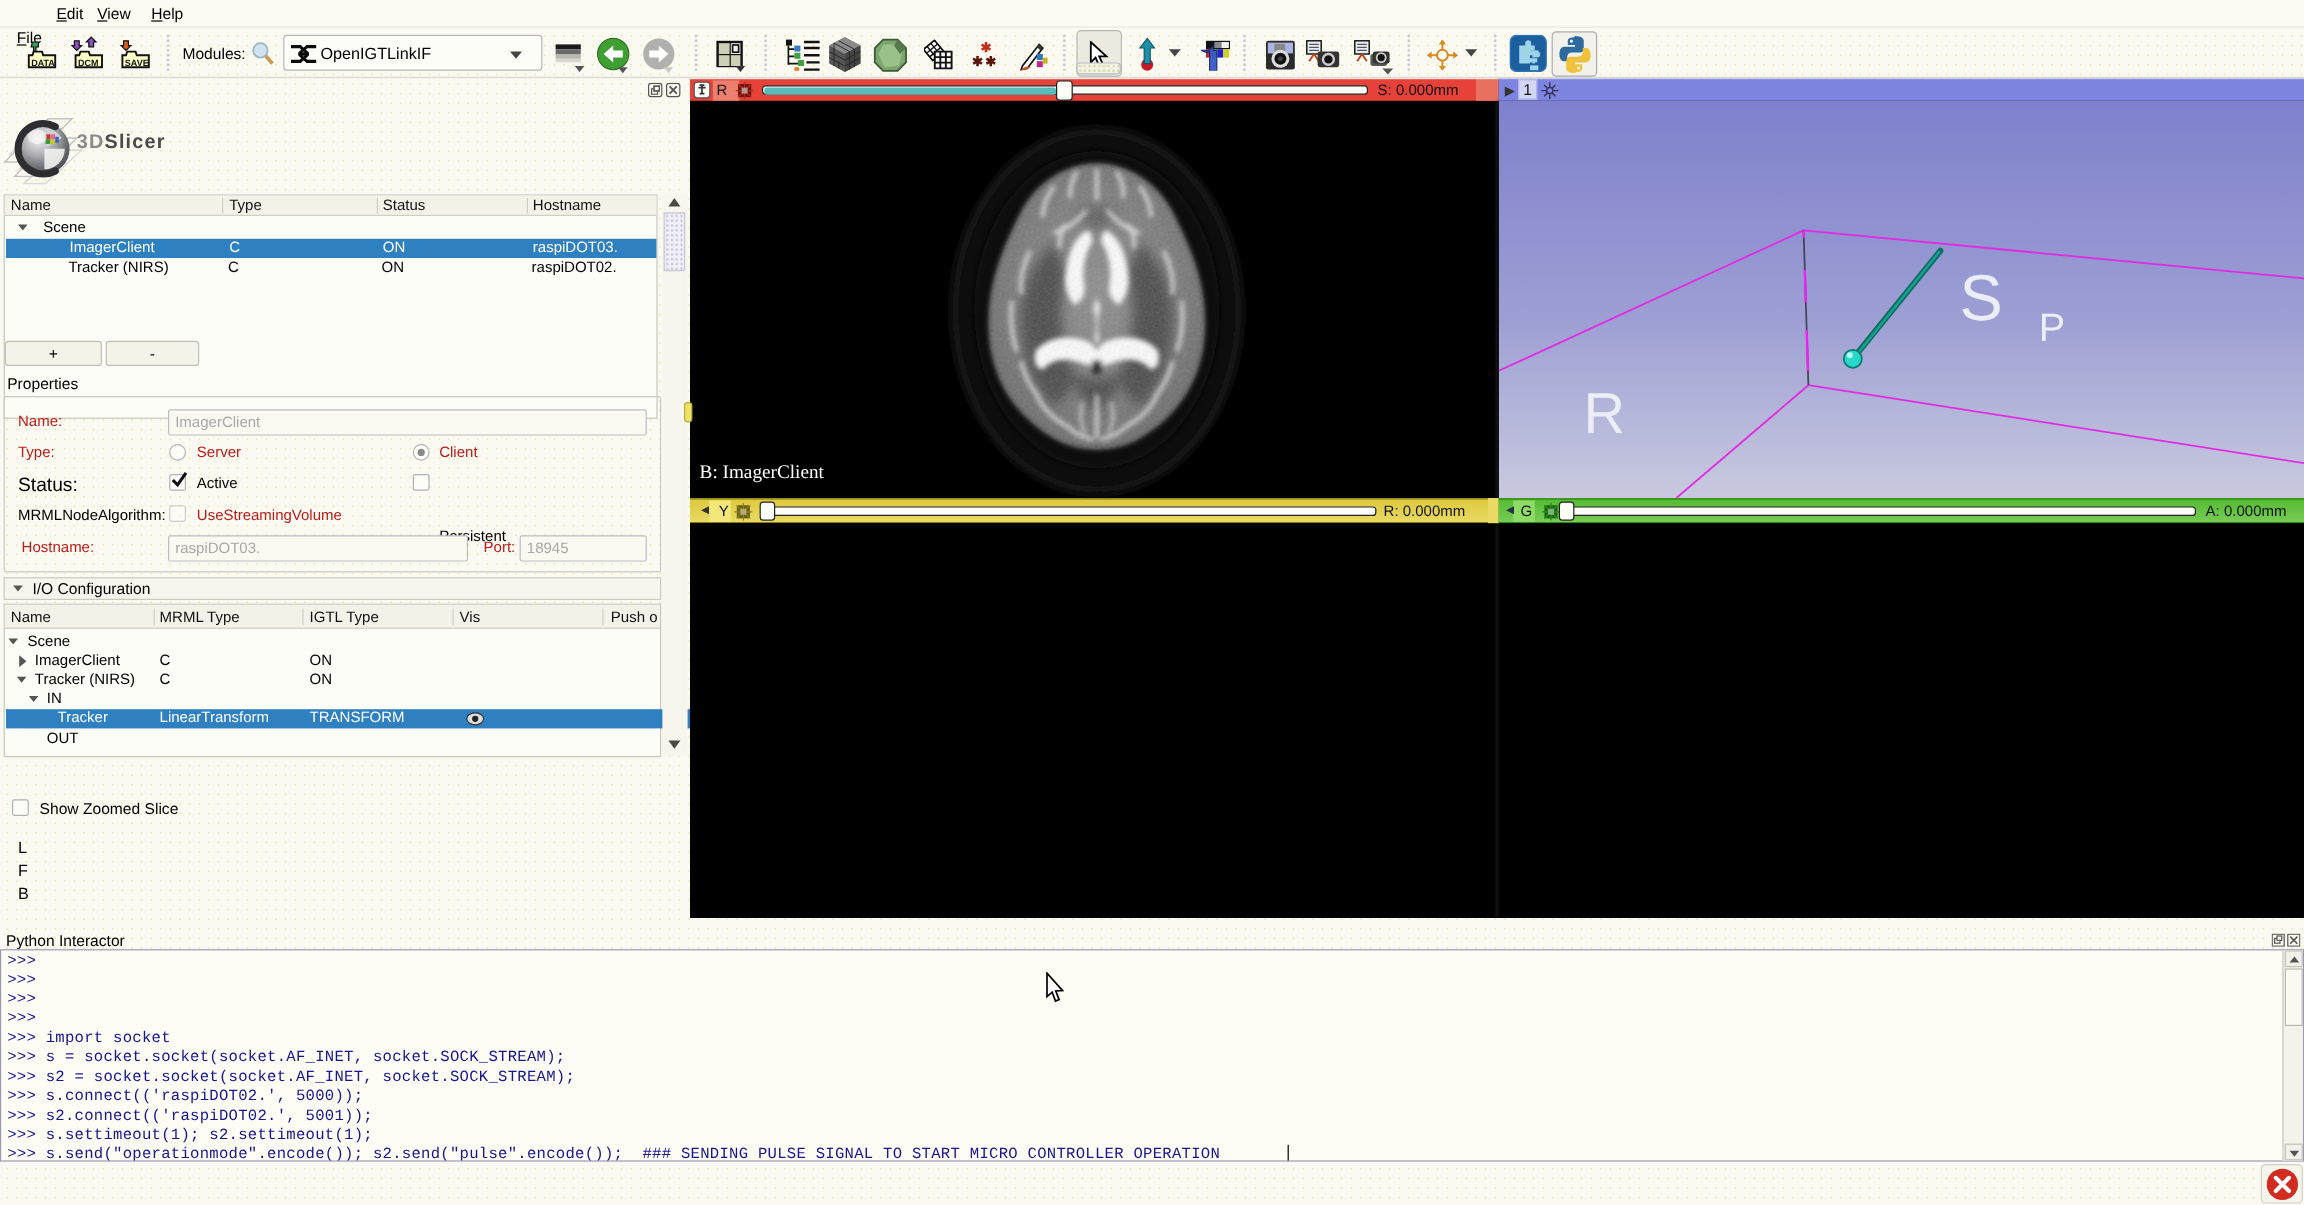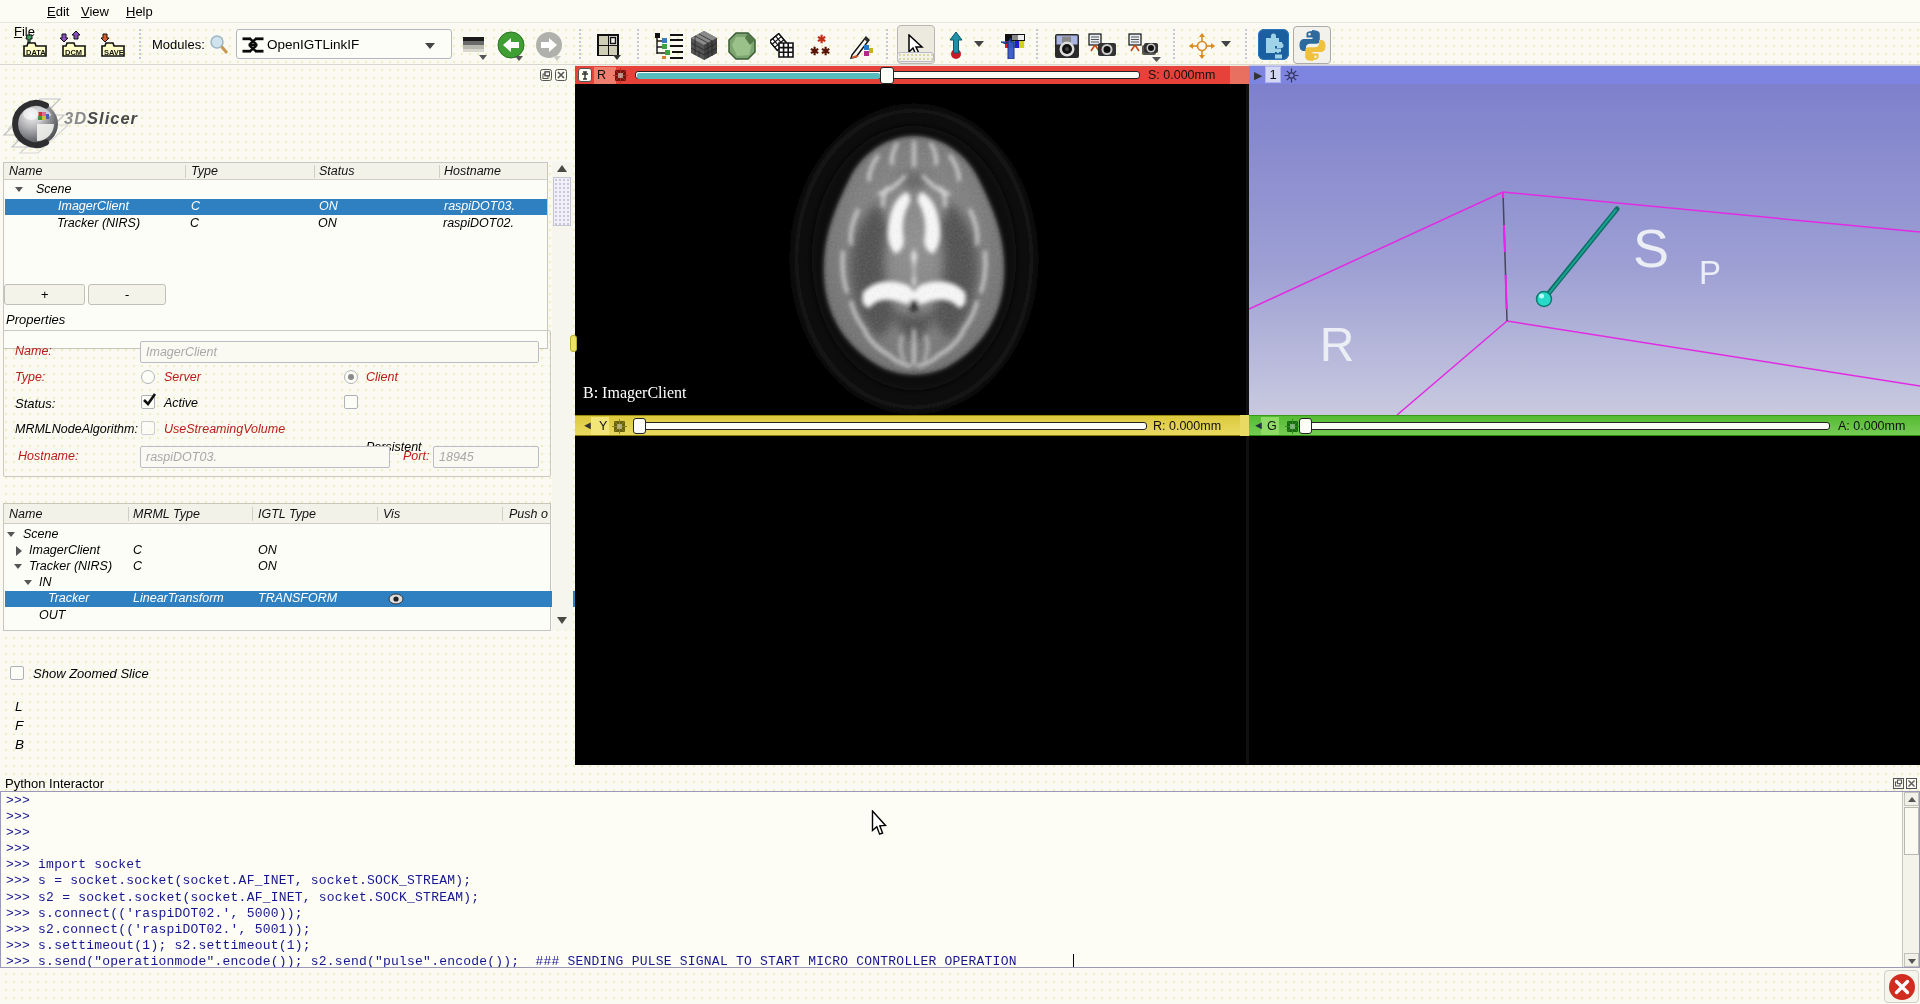--- a/index.html
+++ b/index.html
@@ -284,21 +284,21 @@
   <div class="abs" style="left:1293px;top:3px;width:38px;height:38px;background:#f2f1ec;border:1px solid #aaa;border-radius:4px;">
     <svg class="abs" style="left:4px;top:3px;" width="29" height="31" viewBox="0 0 29 31">
       <path d="M14,1 C8,1 8.5,4 8.5,4 l0,3.5 6,0 0,1.5 -8.5,0 c0,0 -4.5,-0.5 -4.5,6 0,6.5 4,6 4,6 l2.5,0 0,-3.2 c0,0 -0.2,-4 4,-4 l6,0 c0,0 3.8,0.2 3.8,-3.6 l0,-6.2 c0,0 0.5,-4 -7.8,-4 z M11.5,3 a1.3,1.3 0 1 1 0,2.6 1.3,1.3 0 0 1 0,-2.6 z" fill="#2f6a9e"></path>
       <path d="M15,30 c6,0 5.5,-3 5.5,-3 l0,-3.5 -6,0 0,-1.5 8.5,0 c0,0 4.5,0.5 4.5,-6 0,-6.5 -4,-6 -4,-6 l-2.5,0 0,3.2 c0,0 0.2,4 -4,4 l-6,0 c0,0 -3.8,-0.2 -3.8,3.6 l0,6.2 c0,0 -0.5,4 7.8,4 z M17.5,28 a1.3,1.3 0 1 1 0,-2.6 1.3,1.3 0 0 1 0,2.6 z" fill="#f0c23c"></path>
     </svg>
   </div>
 </div>
 
 <div class="abs" style="left:897px;top:52px;width:37px;height:10px;background:#f4f3e8;border:1px solid #b8b8c8;border-radius:3px;background-image:radial-gradient(circle, rgba(200,195,120,0.6) 0.8px, transparent 1.2px);background-size:4px 4px;"></div>
 
-<div id="leftpanel" class="abs" style="left:0;top:65px;width:575px;height:700px;font-style:italic;">
+<div id="leftpanel" class="abs" style="left:0;top:65px;width:575px;height:700px;">
 
   <svg class="abs" style="left:540px;top:4px;" width="28" height="13" viewBox="0 0 28 13">
     <g fill="none" stroke="#555">
       <rect x="0.5" y="0.5" width="11" height="11" rx="2"></rect>
       <rect x="3" y="5" width="5" height="4.5"></rect>
       <rect x="5" y="2.8" width="4.5" height="4" fill="#fbfaf2"></rect>
       <rect x="5" y="2.8" width="4.5" height="4"></rect>
     </g>
     <g stroke="#555" fill="none">
       <rect x="15.5" y="0.5" width="11" height="11" rx="2"></rect>
@@ -373,37 +373,41 @@
   <div class="abs" style="left:3px;top:265px;width:548px;height:147px;border:1px solid #c9c9c1;border-radius:2px;">
     <span class="abs gray" style="left:11px;top:13px;font-size:12.5px;">Name:</span>
     <div class="abs fld" style="left:136px;top:10px;width:399px;height:22px;line-height:20px;">ImagerClient</div>
     <span class="abs gray" style="left:11px;top:39px;font-size:12.5px;">Type:</span>
     <div class="abs" style="left:137px;top:39px;width:14px;height:14px;border:1px solid #b4b4bc;border-radius:50%;background:#fdfdf8;"></div>
     <span class="abs gray" style="left:160px;top:39px;font-size:12.5px;">Server</span>
     <div class="abs" style="left:340px;top:39px;width:14px;height:14px;border:1px solid #b4b4bc;border-radius:50%;background:#fdfdf8;">
       <div class="abs" style="left:3px;top:3px;width:6px;height:6px;border-radius:50%;background:#8a8a8a;"></div>
     </div>
     <span class="abs gray" style="left:362px;top:39px;font-size:12.5px;">Client</span>
-    <span class="abs" style="left:11px;top:65px;font-size:13px;">Status:</span>
+    <span class="abs" style="left:11px;top:65px;font-size:16px;">Status:</span>
     <div class="abs cb" style="left:137px;top:64px;"></div>
     <svg class="abs" style="left:138px;top:61px;" width="15" height="15" viewBox="0 0 15 15">
         <path d="M2,8 L6,12 L13,2" stroke="#111" stroke-width="2.6" fill="none"></path>
       </svg>
     <span class="abs" style="left:160px;top:65px;font-size:12.5px;">Active</span>
     <div class="abs cb" style="left:340px;top:64px;"></div>
     <span class="abs" style="left:362px;top:65px;font-size:12.5px;margin-top:44px;">Persistent</span>
     <span class="abs" style="left:11px;top:91px;font-size:12.5px;">MRMLNodeAlgorithm:</span>
     <div class="abs cb" style="left:137px;top:90px;opacity:0.6;"></div>
     <span class="abs gray" style="left:160px;top:91px;font-size:12.5px;">UseStreamingVolume</span>
     <span class="abs gray" style="left:14px;top:118px;font-size:12.5px;">Hostname:</span>
     <div class="abs fld" style="left:136px;top:115px;width:250px;height:22px;line-height:20px;">raspiDOT03.</div>
     <span class="abs gray" style="left:399px;top:118px;font-size:12.5px;">Port:</span>
     <div class="abs fld" style="left:429px;top:115px;width:106px;height:22px;line-height:20px;">18945</div>
   </div>
 
+  <div class="abs" style="left:3px;top:416px;width:548px;height:19px;background:#f7f6ee;border:1px solid #c9c9c1;">
+    <div class="abs" style="left:7px;top:6px;width:0;height:0;border-left:4.5px solid transparent;border-right:4.5px solid transparent;border-top:5.5px solid #555;"></div>
+    <span class="abs" style="left:23px;top:1px;font-size:13px;">I/O Configuration</span>
+  </div>
   <div class="abs" style="left:3px;top:438px;width:548px;height:128px;background:#fdfdf8;border:1px solid #c6c6be;">
     <div class="abs" style="left:0;top:0;width:546px;height:20px;background:#f3f2e9;border-bottom:1px solid #cfcfc7;">
       <span class="abs hdrcell" style="left:5px;top:3px;">Name</span>
       <span class="abs hdrcell" style="left:129px;top:3px;">MRML Type</span>
       <span class="abs hdrcell" style="left:254px;top:3px;">IGTL Type</span>
       <span class="abs hdrcell" style="left:379px;top:3px;">Vis</span>
       <span class="abs hdrcell" style="left:505px;top:3px;">Push o</span>
       <div class="abs" style="left:124px;top:3px;width:1px;height:14px;background:#cfcfc7;"></div>
       <div class="abs" style="left:248px;top:3px;width:1px;height:14px;background:#cfcfc7;"></div>
       <div class="abs" style="left:373px;top:3px;width:1px;height:14px;background:#cfcfc7;"></div>

